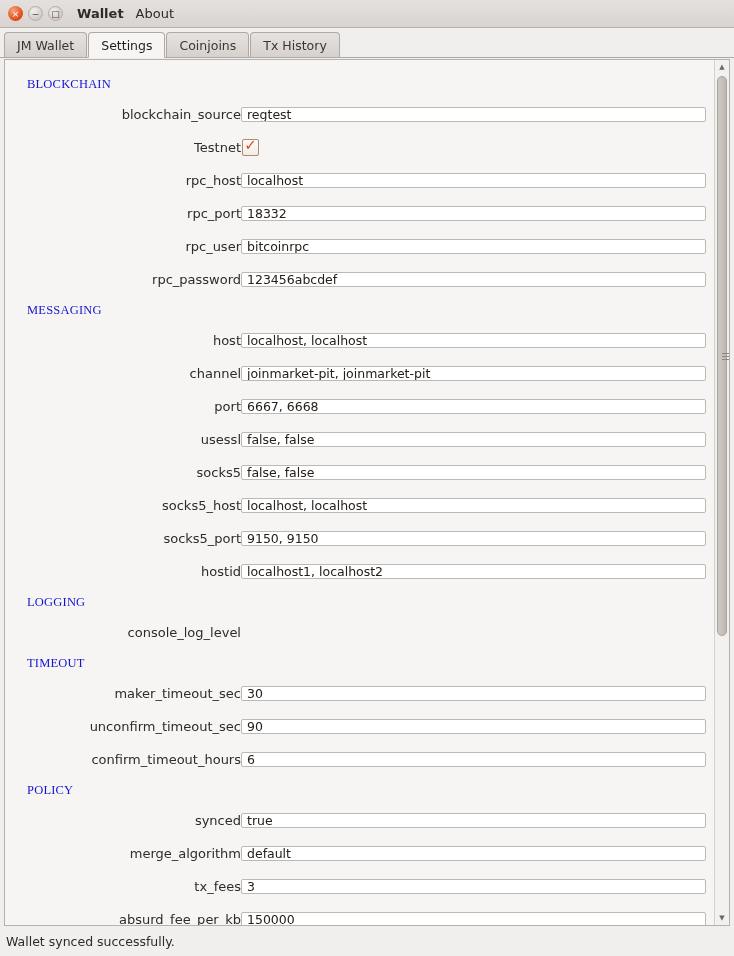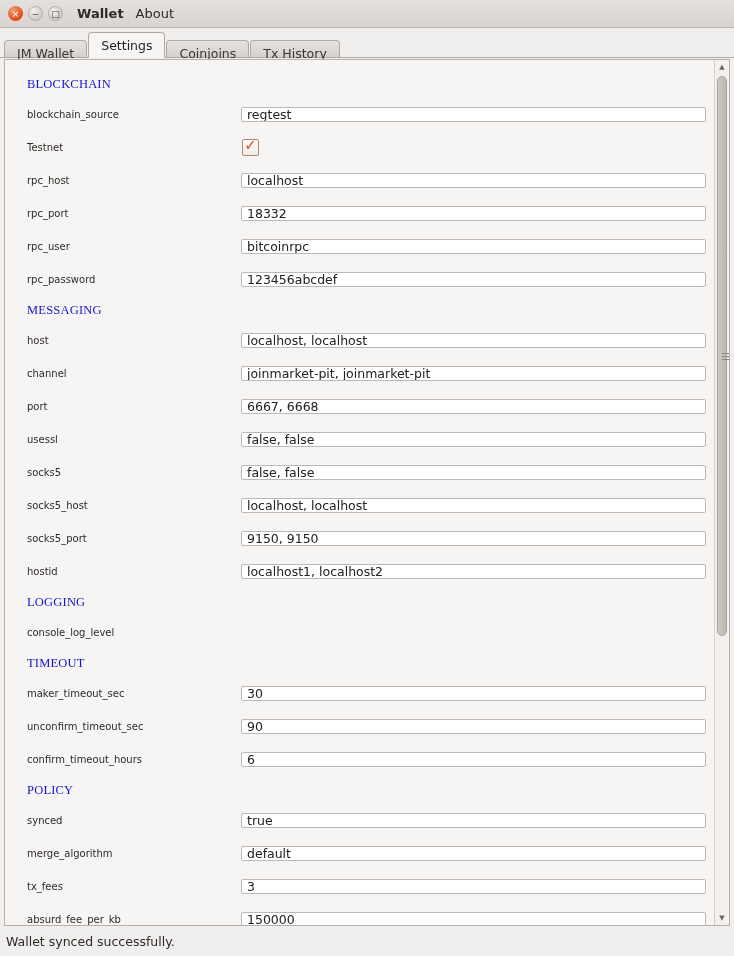--- a/index.html
+++ b/index.html
@@ -70,21 +70,21 @@
   .tabbar {
     height: 30px;
     background: #f0efee;
     display: flex;
     align-items: flex-end;
     padding-left: 4px;
     box-sizing: border-box;
     border-bottom: 1px solid #b0a9a3;
   }
   .tab {
-    height: 17px;
+    height: 25px;
     line-height: 25px;
     padding: 0 12px;
     margin-right: 1px;
     font-size: 12.5px;
     background: linear-gradient(to bottom, #e6e2df, #d6d1cd);
     border: 1px solid #b0a9a3;
     border-bottom: none;
     border-radius: 4px 4px 0 0;
     color: #3a3633;
     box-sizing: border-box;
@@ -129,24 +129,25 @@
     font-family: Liberation Serif, serif;
   }
   .row {
     display: flex;
     align-items: center;
     height: 33px;
   }
   .row .label {
     width: 218px;
     flex: 0 0 218px;
-    font-size: 10px;
+    font-size: 13px;
     color: #2e2b29;
     padding-left: 4px;
     box-sizing: border-box;
+    text-align: right;
   }
   .row .field {
     flex: 1;
   }
   .row input[type="text"] {
     width: 100%;
     height: 15px;
     box-sizing: border-box;
     border: 1px solid #bdb8b3;
     background: #ffffff;

